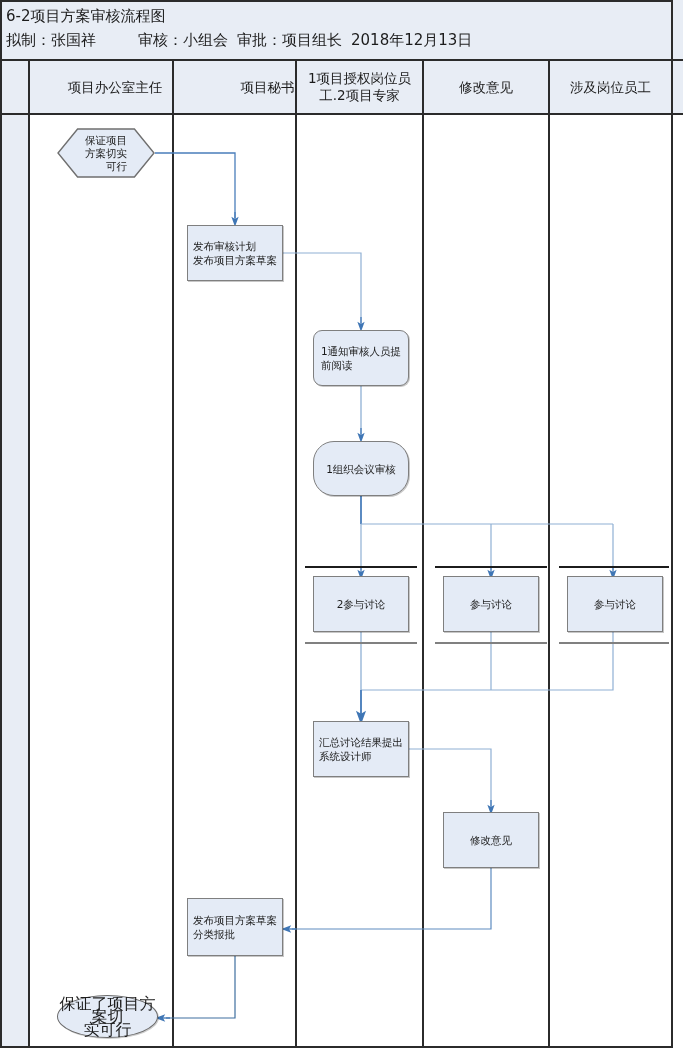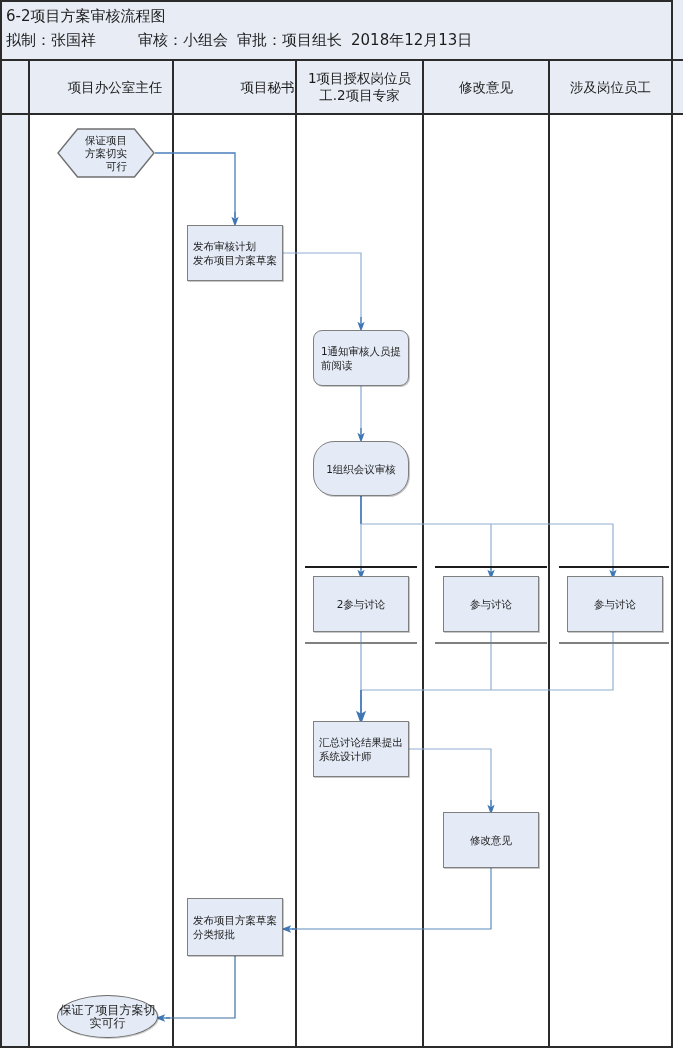--- a/index.html
+++ b/index.html
@@ -124,21 +124,21 @@
   .hexnode .hexbg{
     position:absolute;left:0;top:0;width:100%;height:100%;
   }
   .hexnode .hextext{position:relative;z-index:2;white-space:pre-line;}
 
   .ellnode{
     position:absolute;
     box-sizing:border-box;
     display:flex;align-items:center;justify-content:center;
     text-align:center;
-    font-size:12px;line-height:13px;color:#1c1c1c;
+    font-size:16px;line-height:13px;color:#1c1c1c;
     background:#e4ebf6;
     border:1.4px solid #6a6a6a;
     border-radius:50%;
     box-shadow:1px 1px 0 rgba(0,0,0,0.2);
     z-index:6;
   }
   .ellnode .elltext{white-space:pre-line;}
 
   
   .syncbar{

